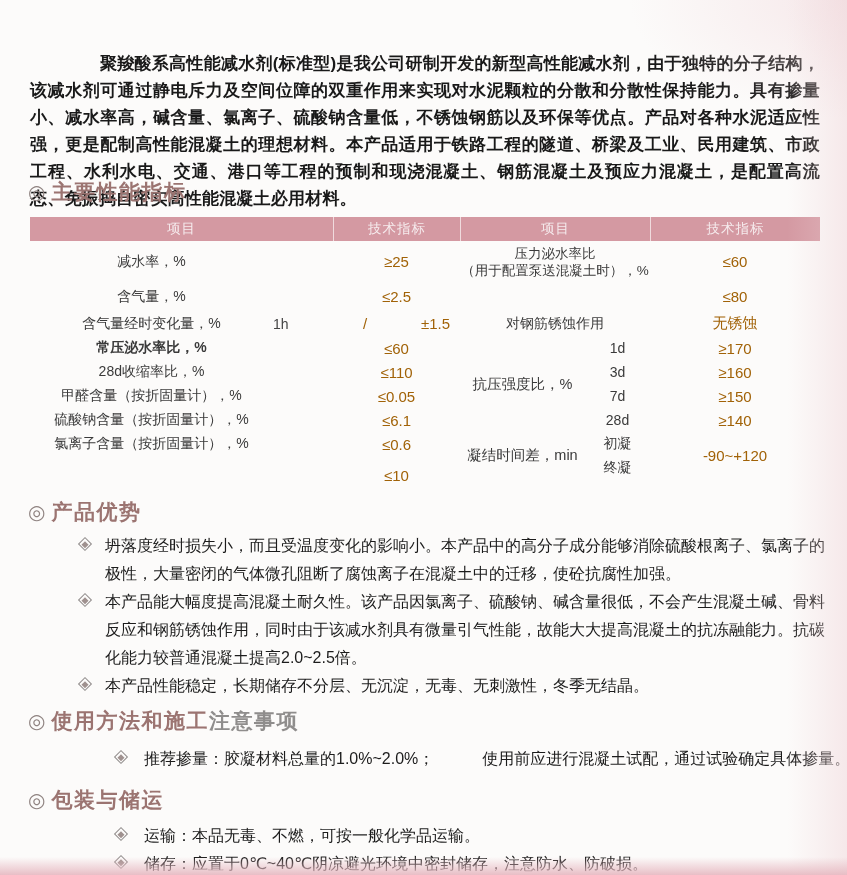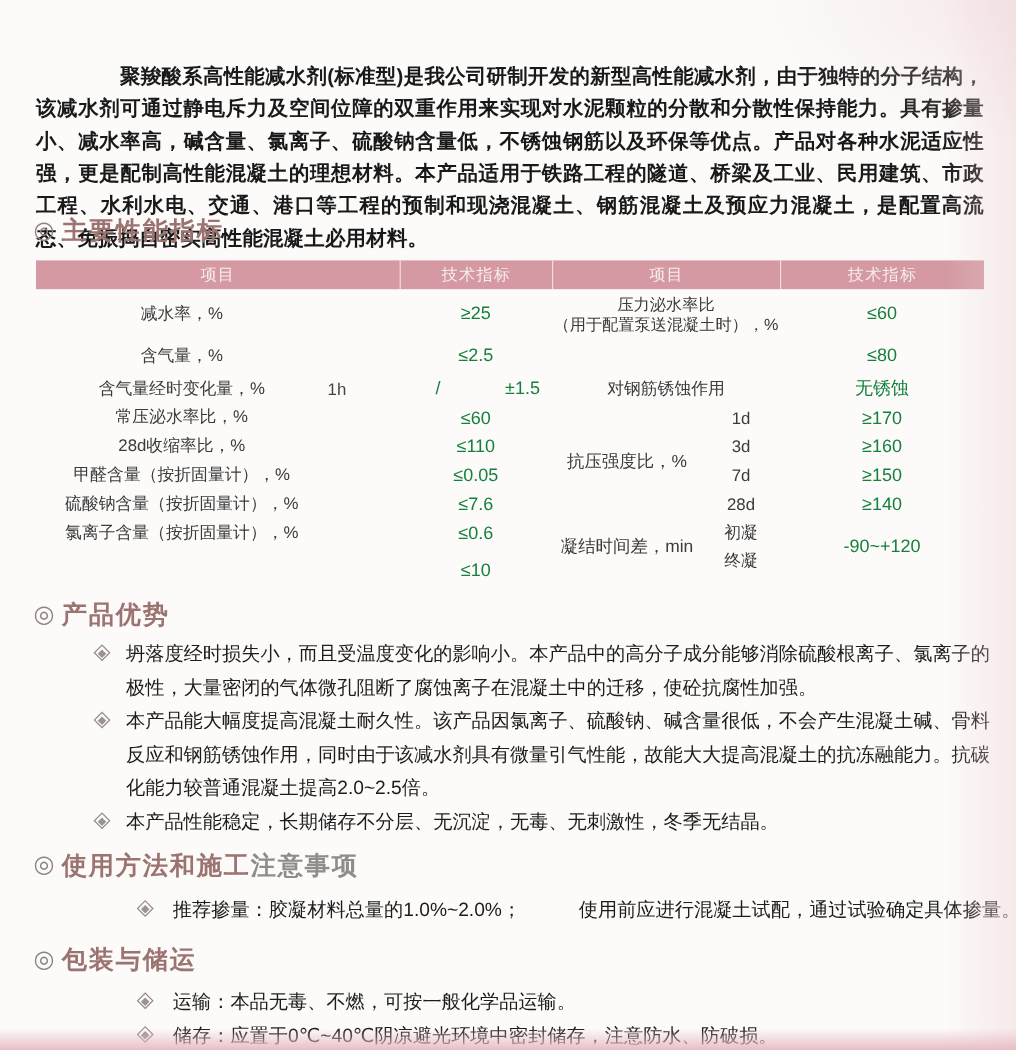--- a/index.html
+++ b/index.html
@@ -34,21 +34,21 @@
     color:#f6ecee;font-size:13.5px;letter-spacing:1px;}
   .tbl-head .hc + .hc{border-left:1px solid rgba(255,255,255,0.65);}
 
   .tbl-body{display:grid;grid-template-columns:303px 127px 125px 65px 170px;
     grid-template-rows:41px 29px 25px 24px 24px 24px 24px 24px 23px;
     font-size:14px;color:#3a3a3a;}
   .c{display:flex;align-items:center;justify-content:center;}
   .c.lcell{justify-content:flex-start;}
   .c.lcell .lab{flex:0 0 243px;text-align:center;}
   .c.lcell .subw{flex:0 0 60px;text-align:left;font-size:14px;color:#444;}
-  .c.val{font-size:15px;color:#15803d;}
+  .c.val{font-size:15px;color:#a16207;}
   .c.split{justify-content:space-between;padding:0 10px 0 30px;box-sizing:border-box;}
   .c.twoline{flex-direction:column;line-height:17px;font-size:13.5px;white-space:nowrap;}
   .c.spanlab{font-size:14.5px;}
   .bitem{position:absolute;display:flex;}
   .dia{flex:0 0 auto;width:8px;height:8px;border:1px solid #8e8a89;transform:rotate(45deg);
     position:relative;margin-top:7px;background:transparent;}
   .dia::after{content:"";position:absolute;left:1.5px;top:1.5px;right:1.5px;bottom:1.5px;background:#9f918f;}
   .btext{font-size:16px;line-height:28px;color:#1c1c1c;text-align:justify;font-weight:500;}
   .usage-line{display:flex;gap:48px;white-space:nowrap;}
 </style>
@@ -78,21 +78,21 @@
           <span class="subw"></span>
         </div>
       <div class="c lcell" style="grid-area:2/1;">
           <span class="lab">含气量，%</span>
           <span class="subw"></span>
         </div>
       <div class="c lcell" style="grid-area:3/1;">
           <span class="lab">含气量经时变化量，%</span>
           <span class="subw">1h</span>
         </div>
-      <div class="c lcell" style="grid-area:4/1;">
+      <div class="c lcell" style="grid-area:4/1;font-weight:bold;">
           <span class="lab">常压泌水率比，%</span>
           <span class="subw"></span>
         </div>
       <div class="c lcell" style="grid-area:5/1;">
           <span class="lab">28d收缩率比，%</span>
           <span class="subw"></span>
         </div>
       <div class="c lcell" style="grid-area:6/1;">
           <span class="lab">甲醛含量（按折固量计），%</span>
           <span class="subw"></span>
@@ -108,21 +108,21 @@
 
       <div class="c val" style="grid-area:1/2;">≥25</div>
       <div class="c val" style="grid-area:2/2;">≤2.5</div>
       <div class="c val split" style="grid-area:3/2;">
         <span>/</span>
         <span>±1.5</span>
       </div>
       <div class="c val" style="grid-area:4/2;">≤60</div>
       <div class="c val" style="grid-area:5/2;">≤110</div>
       <div class="c val" style="grid-area:6/2;">≤0.05</div>
-      <div class="c val" style="grid-area:7/2;">≤7.6</div>
+      <div class="c val" style="grid-area:7/2;">≤6.1</div>
       <div class="c val" style="grid-area:8/2;">≤0.6</div>
       <div class="c val" style="grid-area:9/2;margin-top:16px;">≤10</div>
 
       <div class="c twoline" style="grid-area:1/3/2/5;">
         <span>压力泌水率比</span>
         <span>（用于配置泵送混凝土时），%</span>
       </div>
       <div class="c val" style="grid-area:1/5;">≤60</div>
 
       <div class="c val" style="grid-area:2/5;">≤80</div>

